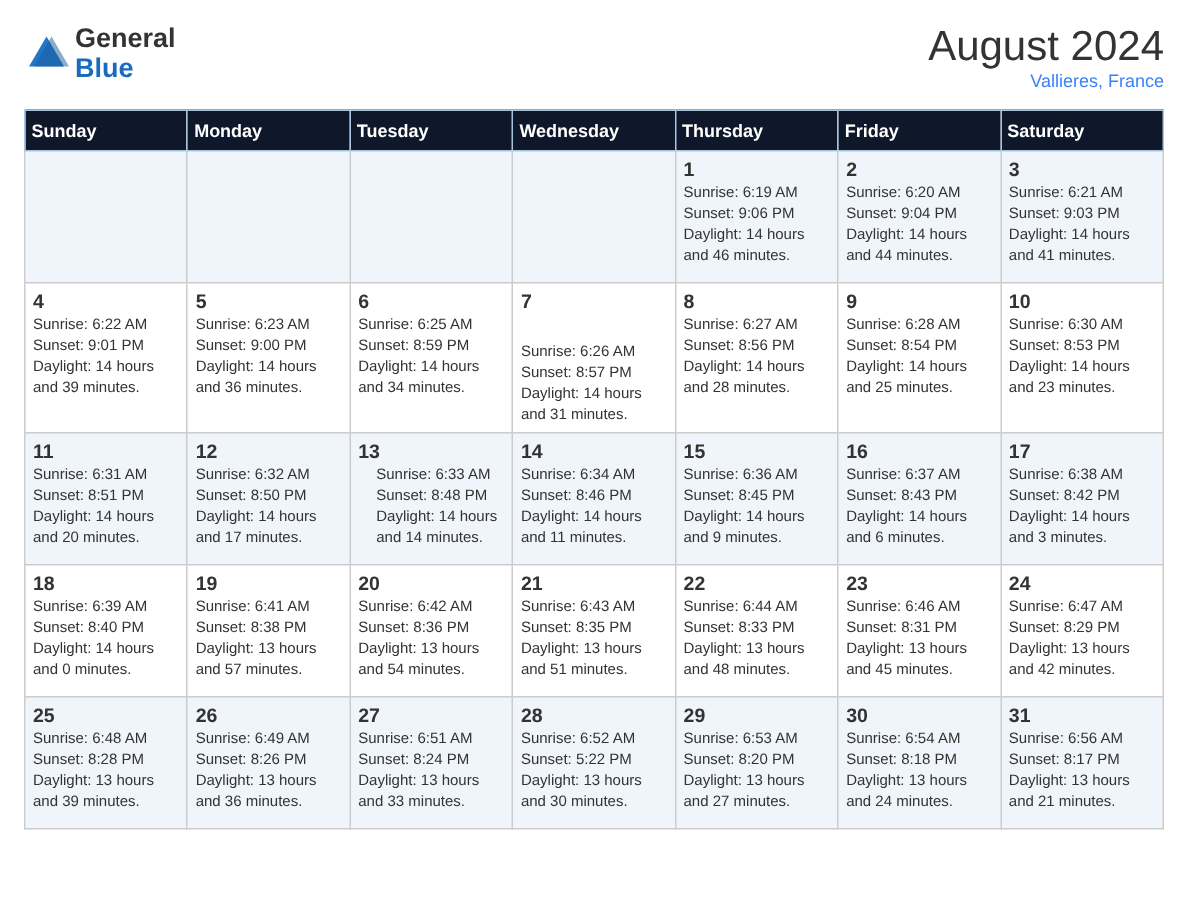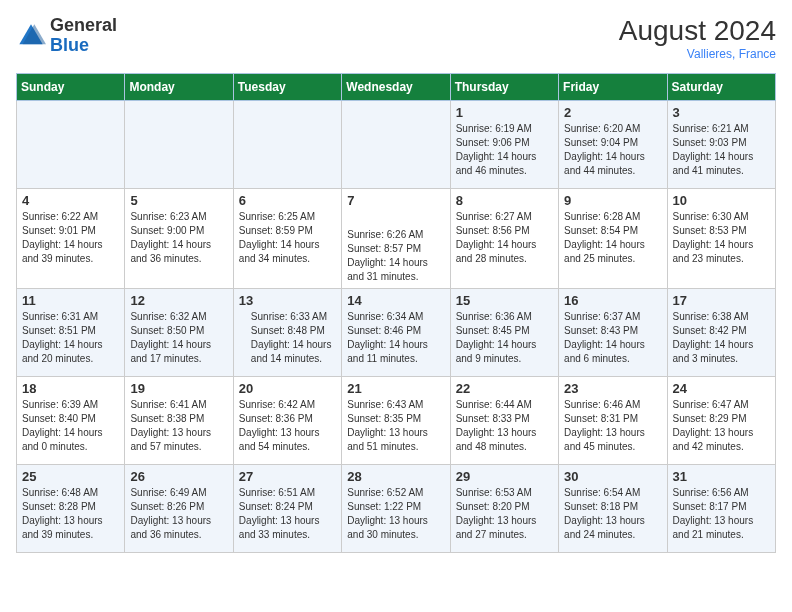--- a/index.html
+++ b/index.html
@@ -44,21 +44,21 @@
     .location {
       font-size: 12px;
       color: #3b82f6;
     }
     table {
       width: 100%;
       border-collapse: collapse;
       table-layout: fixed;
     }
     thead tr th {
-      background-color: #15803d;
+      background-color: #0f172a;
       color: #fff;
       font-size: 12px;
       font-weight: bold;
       padding: 6px 4px;
       text-align: left;
       border: 1px solid #aac4e0;
     }
     tbody tr td {
       vertical-align: top;
       border: 1px solid #ccc;
@@ -321,21 +321,21 @@
         <td>
           <span class="day-number">27</span>
           <div class="cell-info" style="white-space: pre-line;">Sunrise: 6:51 AM
 Sunset: 8:24 PM
 Daylight: 13 hours
 and 33 minutes.</div>
         </td>
         <td>
           <span class="day-number">28</span>
           <div class="cell-info" style="white-space: pre-line;">Sunrise: 6:52 AM
-Sunset: 1:22 PM
+Sunset: 5:22 PM
 Daylight: 13 hours
 and 30 minutes.</div>
         </td>
         <td>
           <span class="day-number">29</span>
           <div class="cell-info" style="white-space: pre-line;">Sunrise: 6:53 AM
 Sunset: 8:20 PM
 Daylight: 13 hours
 and 27 minutes.</div>
         </td>

